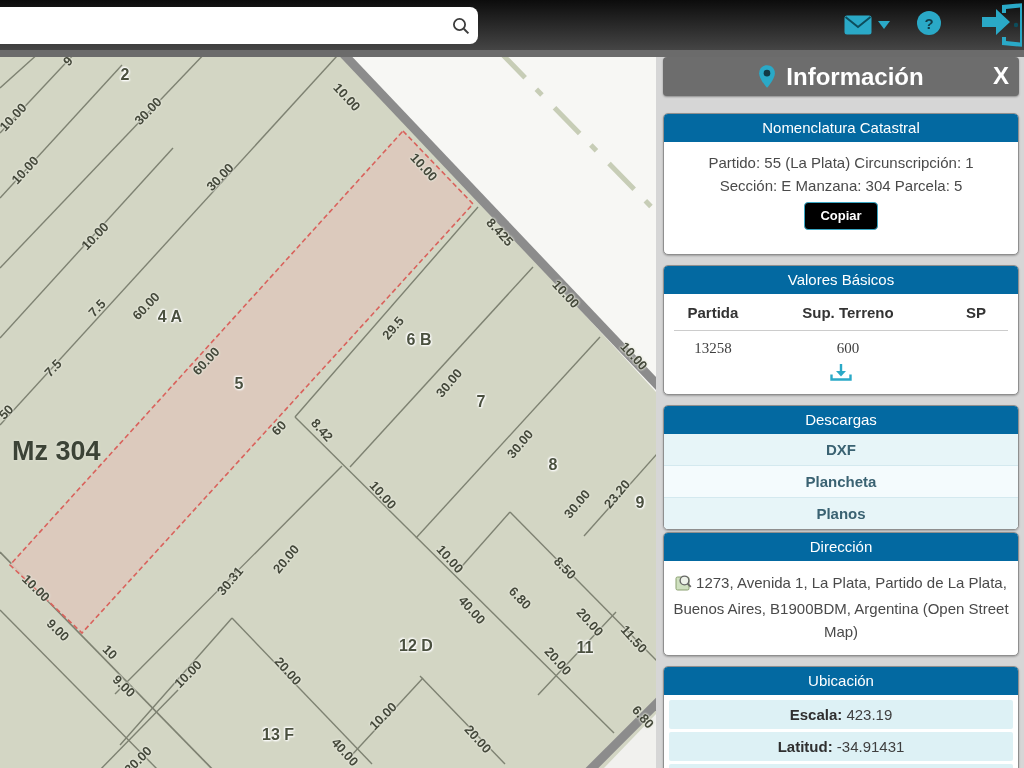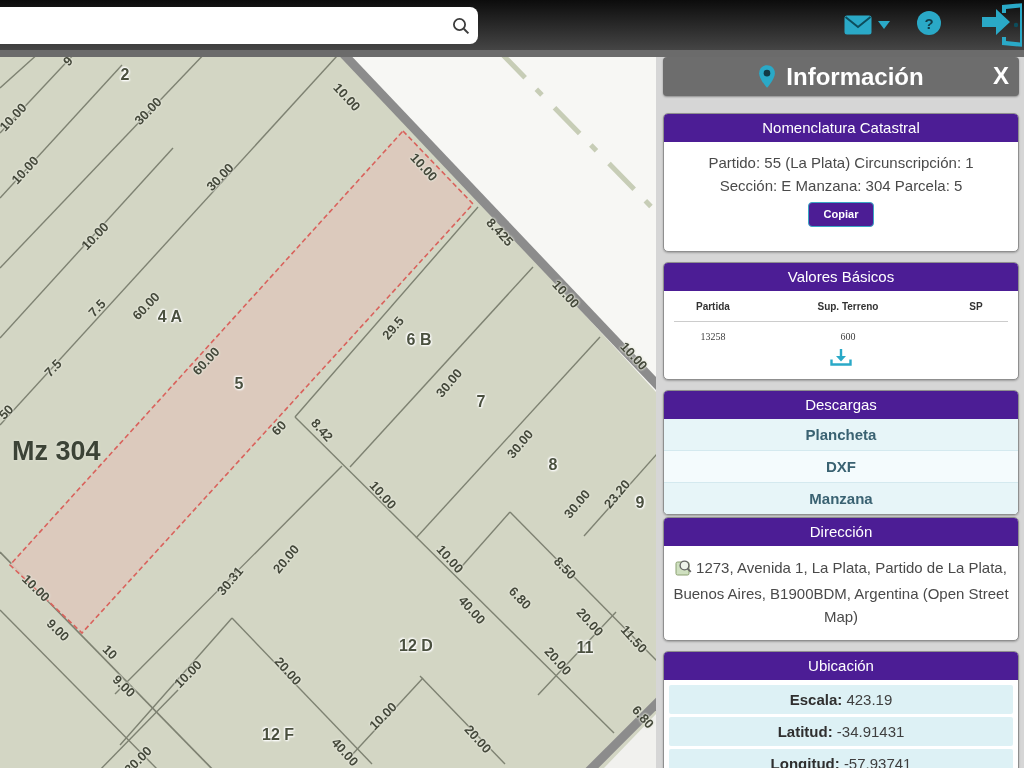--- a/index.html
+++ b/index.html
@@ -33,28 +33,28 @@
 
   
   .panel{position:absolute;left:657px;top:50px;width:367px;height:718px;background:#d6d6d6;z-index:20;
          padding:7px 5px 0 6px;box-sizing:border-box;}
   .info-head{height:39px;background:#6d6d6d;border-radius:4px;display:flex;align-items:center;
              justify-content:center;position:relative;color:#fff;box-shadow:0 1px 2px rgba(0,0,0,.35);}
   .info-head .t{font-size:24px;font-weight:bold;margin-left:10px;}
   .close-x{position:absolute;right:10px;top:5px;font-size:24px;font-weight:bold;color:#fff;cursor:pointer;line-height:28px;}
   .section{background:#fff;border:1px solid #8f8f8f;border-radius:5px;overflow:hidden;
            box-shadow:0 1px 2px rgba(0,0,0,.25);}
-  .sec-head{background:#4c1d95;color:#fff;text-align:center;font-size:15px;padding:5px 0 6px;}
+  .sec-head{background:#0369a1;color:#fff;text-align:center;font-size:15px;padding:5px 0 6px;}
   .nomen{margin-top:17px;}
   .nomen-body{padding:9px 6px 24px;text-align:center;font-size:15px;color:#4a4a4a;line-height:1.55;}
-  .copy-btn{display:inline-block;margin-top:4px;background:#4c1d95;color:#fff;font-size:11px;font-weight:bold;
+  .copy-btn{display:inline-block;margin-top:4px;background:#000000;color:#fff;font-size:13px;font-weight:bold;
             border:1px solid #3aa7c4;border-radius:4px;padding:3px 15px;cursor:pointer;}
   .valores{margin-top:10px;}
   .vtable{padding:10px 10px 8px;}
-  .vrow{display:flex;font-size:10px;color:#3f3f3f;gap:28px;}
+  .vrow{display:flex;font-size:15px;color:#3f3f3f;gap:28px;}
   .vrow.h{font-weight:bold;color:#333;padding-bottom:9px;border-bottom:1px solid #ccc;}
   .vrow.d{padding-top:9px;font-family:Liberation Serif, serif;}
   .vc1{width:28%;text-align:center;}
   .vc2{width:49%;text-align:center;}
   .vc3{width:23%;text-align:center;}
   .dl-ic{display:flex;justify-content:center;padding:6px 0 4px;cursor:pointer;}
   .descargas{margin-top:10px;}
   .drow{text-align:center;font-size:15px;font-weight:bold;color:#3a6272;padding:7px 0;cursor:pointer;}
   .drow:nth-child(odd){background:#e7f5f8;}
   .drow:nth-child(even){background:#f4fbfd;}
@@ -157,21 +157,21 @@
       <span class="dim" style="left: 472px; top: 610px; transform: translate(-50%, -50%) rotate(48deg);">40.00</span>
       <span class="dim" style="left: 138px; top: 760px; transform: translate(-50%, -50%) rotate(-45deg);">30.00</span>
       <span class="pl" style="left: 125px; top: 75px; transform: translate(-50%, -50%);">2</span>
       <span class="pl" style="left: 170px; top: 317px; transform: translate(-50%, -50%);">4 A</span>
       <span class="pl" style="left: 419px; top: 340px; transform: translate(-50%, -50%); text-align: right;">6 B</span>
       <span class="pl" style="left: 481px; top: 402px; transform: translate(-50%, -50%);">7</span>
       <span class="pl" style="left: 553px; top: 465px; transform: translate(-50%, -50%);">8</span>
       <span class="pl" style="left: 640px; top: 503px; transform: translate(-50%, -50%);">9</span>
       <span class="pl" style="left: 585px; top: 648px; transform: translate(-50%, -50%);">11</span>
       <span class="pl" style="left: 416px; top: 646px; transform: translate(-50%, -50%);">12 D</span>
-      <span class="pl" style="left: 278px; top: 735px; transform: translate(-50%, -50%);">12 F</span>
+      <span class="pl" style="left: 278px; top: 735px; transform: translate(-50%, -50%);">13 F</span>
       <span class="pl" style="left: 239px; top: 384px; transform: translate(-50%, -50%);">5</span>
     </div>
   <div class="mz">Mz 304</div>
 
   <svg class="pin" viewBox="0 0 24 32">
     <path d="M12 1C6 1 1.5 5.5 1.5 11.5 C1.5 19.5 12 31 12 31 S22.5 19.5 22.5 11.5 C22.5 5.5 18 1 12 1z" fill="#1ba7c6" stroke="#0e7f99" stroke-width="0.6"></path>
     <circle cx="12" cy="11.5" r="4.6" fill="#123a46"></circle>
   </svg>
 </div>
 
@@ -250,23 +250,23 @@
           <polygon points="6,8 16,8 11,13.5" fill="#2aa9c7"></polygon>
           <path d="M1.5 11.5 V16.5 H20.5 V11.5" fill="none" stroke="#2aa9c7" stroke-width="2.4"></path>
         </svg>
       </div>
     </div>
   </div>
 
   <div class="section descargas">
     <div class="sec-head">Descargas</div>
     <div>
+      <div class="drow">DXF</div>
       <div class="drow">Plancheta</div>
-      <div class="drow">DXF</div>
-      <div class="drow">Manzana</div>
+      <div class="drow">Planos</div>
     </div>
   </div>
 
   <div class="section direccion">
     <div class="sec-head">Dirección</div>
     <div class="dir-body">
       <span class="dir-ic">
         <svg width="17" height="17" viewBox="0 0 17 17">
           <rect x="1" y="3" width="13" height="13" rx="1.5" fill="#cfe0c0" stroke="#8aa070"></rect>
           <circle cx="9.5" cy="6.5" r="4.4" fill="#eef3ea" stroke="#666" stroke-width="1.4"></circle>

